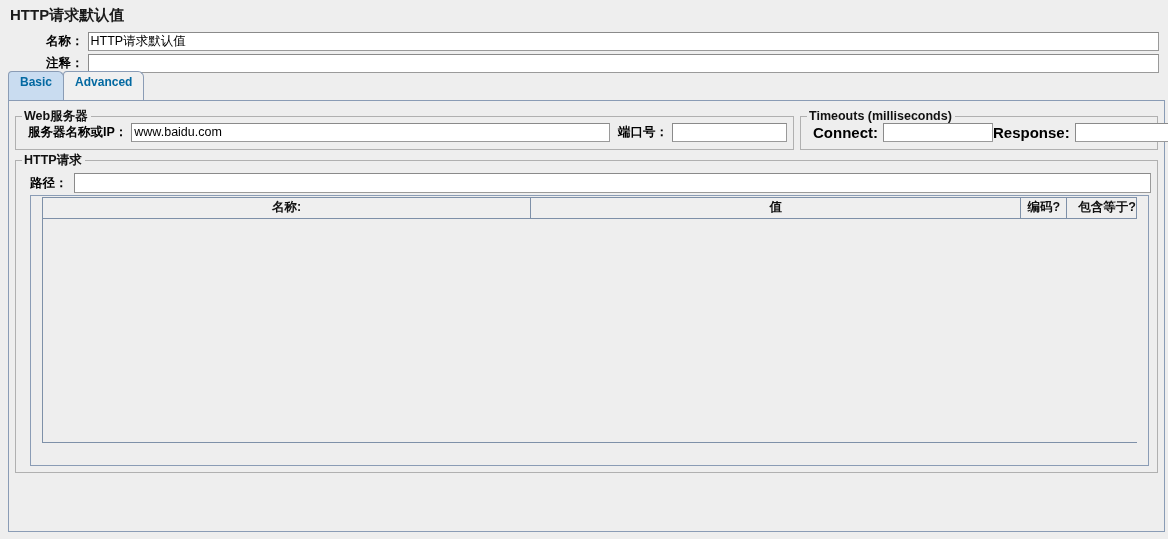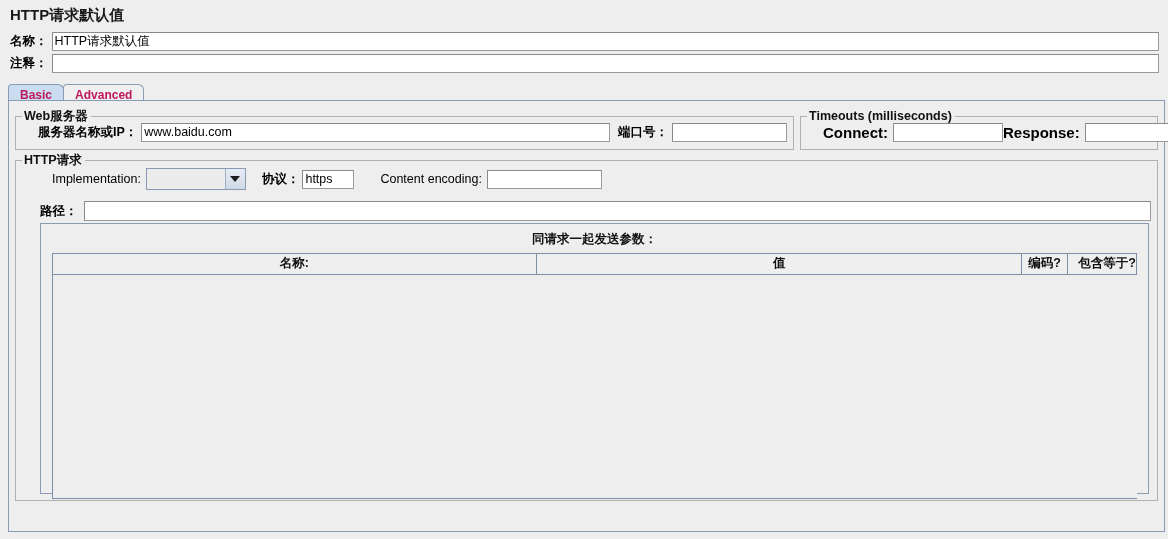--- a/index.html
+++ b/index.html
@@ -36,20 +36,21 @@
     align-items: center;
     height: 22px;
     padding: 0 9px 0 10px;
     box-sizing: border-box;
   }
   .field-row .lbl {
     font-weight: bold;
     font-size: 12.5px;
     white-space: nowrap;
     margin-right: 4px;
+    margin-left: 36px;
   }
   .jtext {
     border: 1px solid #9a9a9a;
     border-top-color: #8a8a8a;
     border-left-color: #8a8a8a;
     background: #ffffff;
     height: 19px;
     line-height: 19px;
     font-size: 12.5px;
     font-family: "Liberation Sans", "DejaVu Sans", sans-serif;
@@ -64,26 +65,26 @@
   
   .tabstrip {
     position: relative;
     height: 22px;
     margin: 4px 0 0 8px;
     display: flex;
     align-items: flex-end;
   }
   .tab {
     position: relative;
-    height: 16px;
+    height: 29px;
     line-height: 20px;
     padding: 0 11px;
     font-size: 12px;
     font-weight: bold;
-    color: #be185d;
+    color: #0369a1;
     border: 1px solid #8a9cb5;
     border-bottom: none;
     border-radius: 4px 6px 0 0;
     background: #f0f0f0;
     margin-right: -1px;
     box-sizing: border-box;
     white-space: nowrap;
   }
   .tab.sel {
     background: #c9dcf0;
@@ -99,21 +100,21 @@
     box-sizing: border-box;
     height: 432px;
     position: relative;
   }
 
   
   .group {
     position: relative;
     border: 1px solid #b0b0b0;
     margin-top: 9px;
-    padding: 4px 6px 6px 22px;
+    padding: 4px 6px 6px 12px;
     box-sizing: border-box;
   }
   .group > .glabel {
     position: absolute;
     top: -8px;
     left: 6px;
     background: #eeeeee;
     padding: 0 3px 0 2px;
     font-size: 12.5px;
     font-weight: bold;
@@ -328,45 +329,28 @@
         <span class="sp"></span>
         <span class="lbl">Response:</span>
         <input class="jtext" type="text" value="" style="">
       </div>
     </div>
   </div>
 
   <div class="group" style="margin-top:10px;">
     <span class="glabel">HTTP请求</span>
 
-    <div class="http-row">
-      <span class="lbl">Implementation:</span>
-
-      <div class="jcombo">
-        <span class="cval"></span>
-        <span class="carrow">
-            <i></i>
-          </span>
-      </div>
-
-      <span class="lbl bold" style="margin-left:16px;">协议：</span>
-      <input class="jtext" type="text" style="width: 52px; margin-left: 3px;" value="https">
-
-      <span class="lbl" style="margin-left:26px;">Content encoding:</span>
-      <input class="jtext" type="text" style="width: 115px; margin-left: 5px;" value="">
-    </div>
 
     <div class="path-row">
       <span class="lbl">路径：</span>
       <input class="jtext" type="text" value="" style="">
     </div>
 
 
     <div class="param-pane">
-      <div class="param-caption">同请求一起发送参数：</div>
 
       <div class="jtable">
         <div class="jthead">
           <div class="jth c0">名称:</div>
           <div class="jth c1">值</div>
           <div class="jth c2">编码?</div>
           <div class="jth c3">包含等于?</div>
         </div>
         <div class="jtbody"></div>
       </div>

